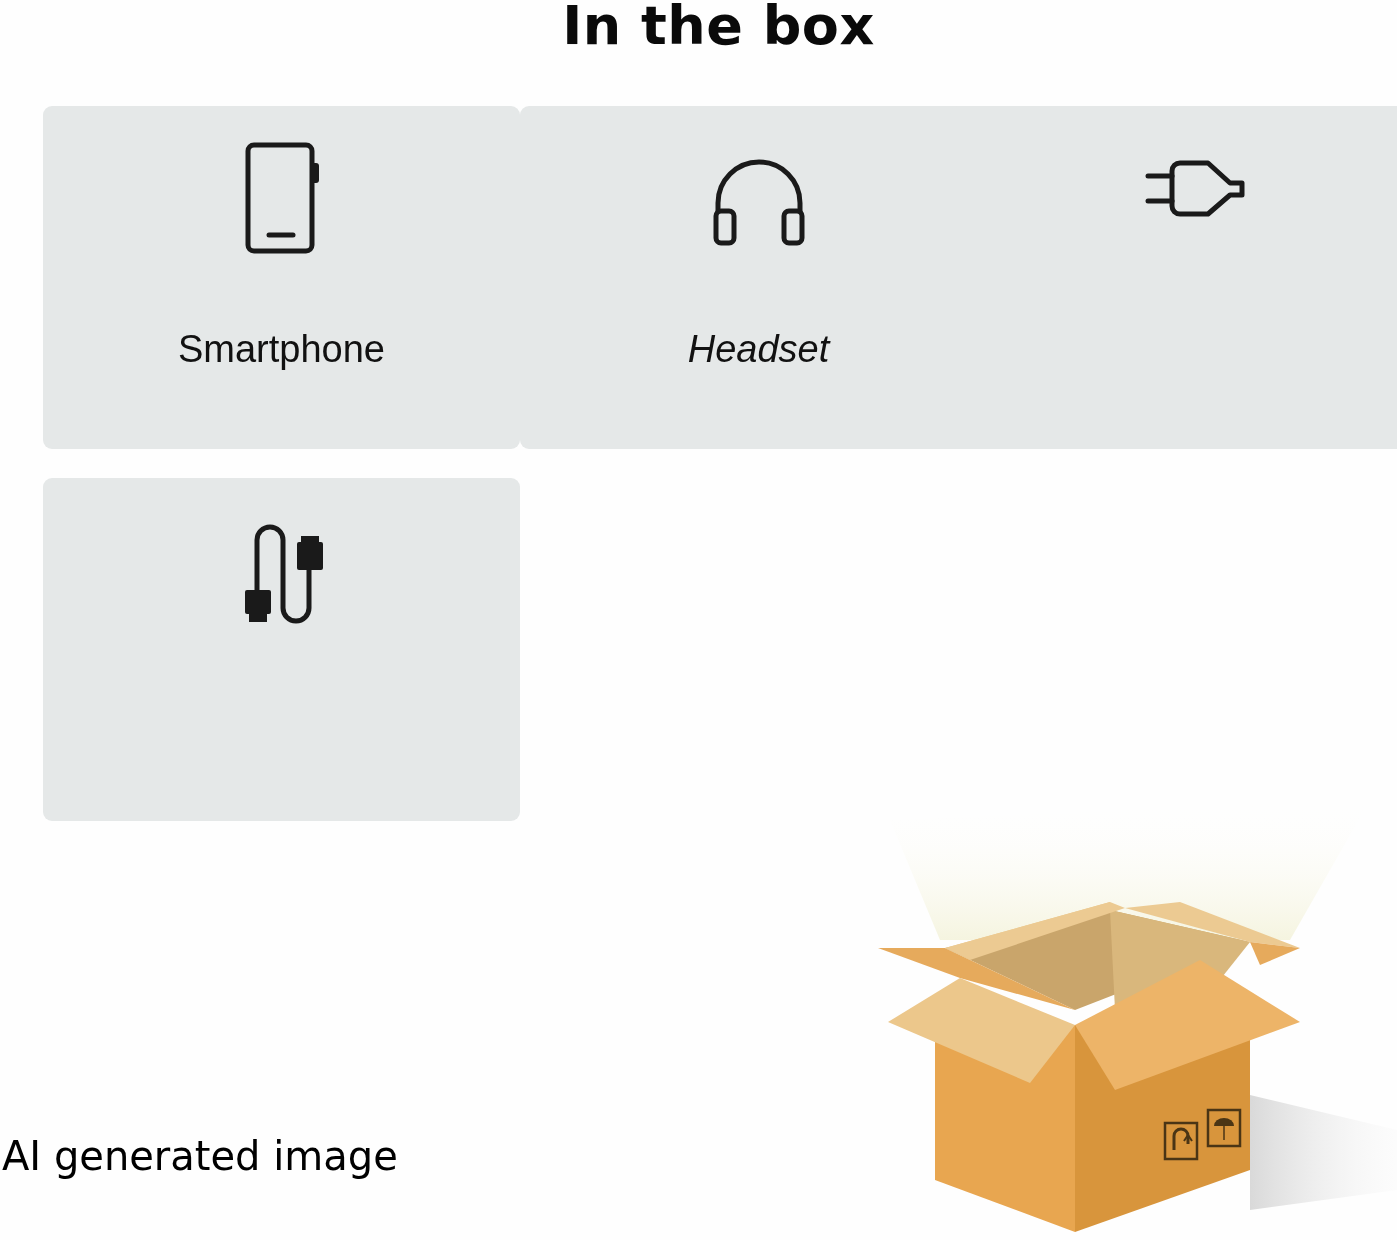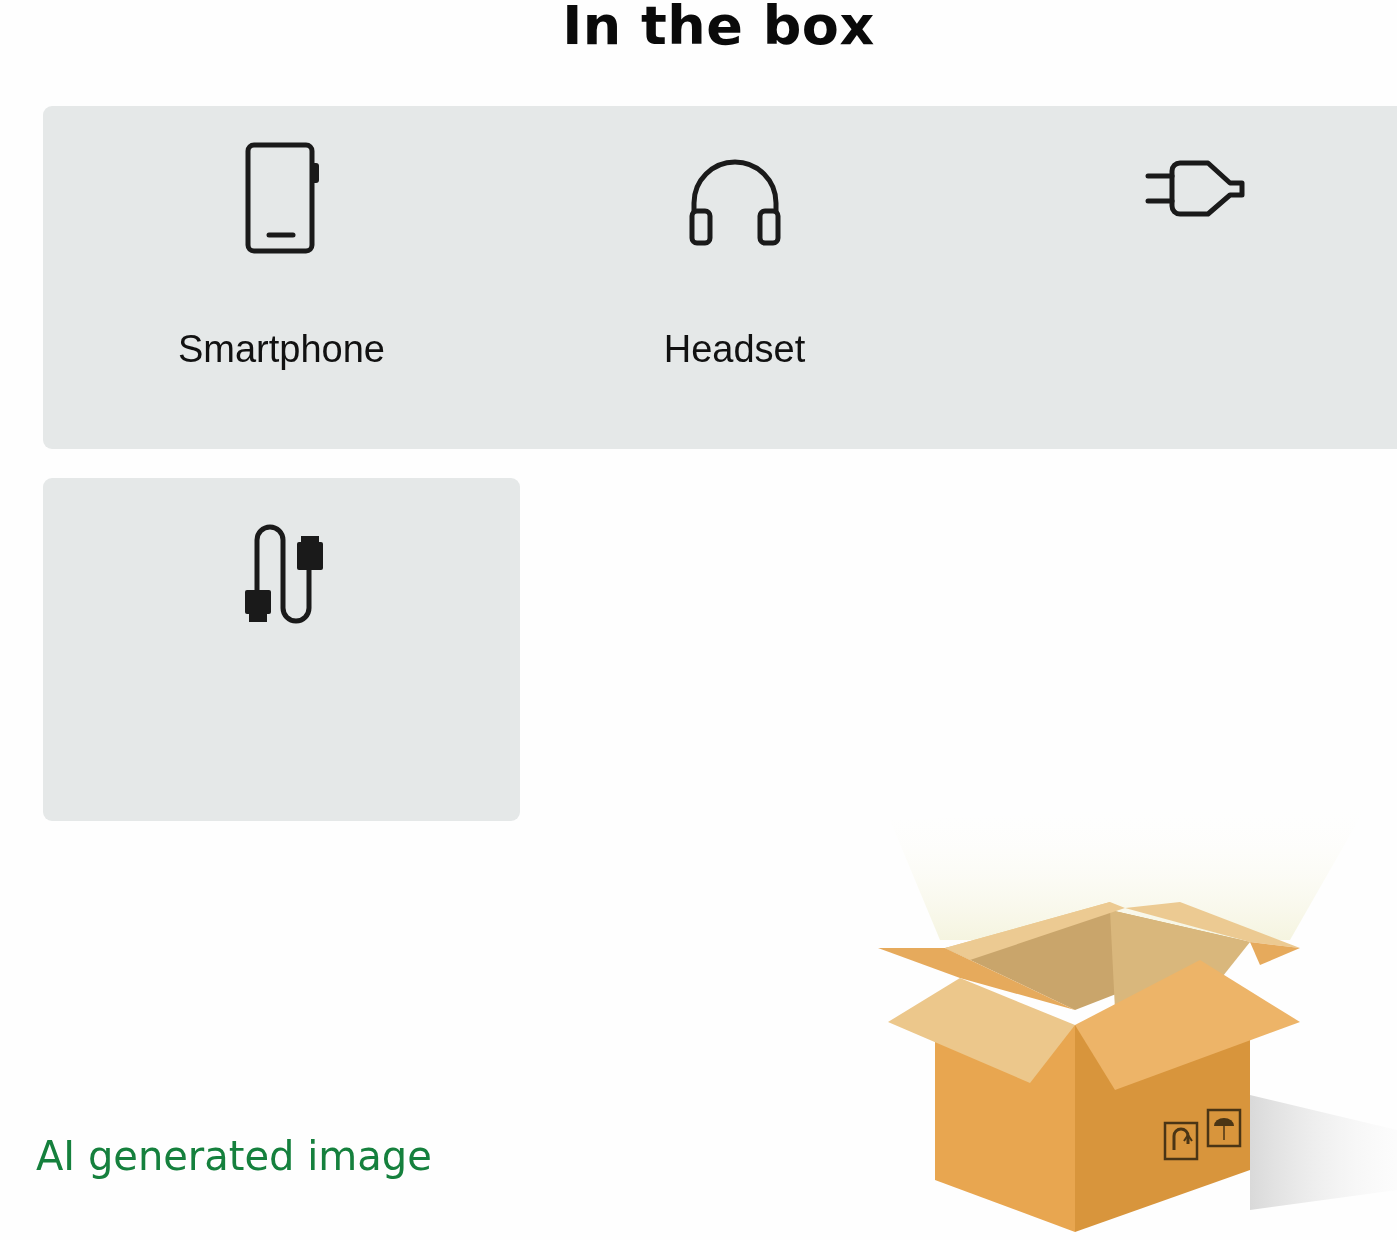--- a/index.html
+++ b/index.html
@@ -1,40 +1,40 @@
 <!DOCTYPE html>
 <html><head>
 <meta charset="utf-8">
 <style>
   html, body { margin:0; padding:0; }
   body { width:1397px; height:1240px; background:#fefefe; position:relative; overflow:hidden; font-family:"Liberation Sans", sans-serif; }
   .title { position:absolute; left:0; top:-6px; width:1437px; text-align:center; font-family:"DejaVu Sans", sans-serif; font-weight:bold; font-size:54px; color:#0a0a0a; letter-spacing:0.5px; }
   .card { position:absolute; width:477px; height:343px; background:#e5e8e8; border-radius:9px; }
   .card .icon { position:absolute; left:0; right:0; top:30px; height:130px; display:flex; justify-content:center; align-items:center; }
   .card .label { position:absolute; left:0; right:0; top:222px; text-align:center; font-size:38px; color:#111; }
-  .watermark { position:absolute; left:2px; top:1133px; font-family:"DejaVu Sans", sans-serif; font-size:40px; color:#15803d;margin-left:34px; }
+  .watermark { position:absolute; left:2px; top:1133px; font-family:"DejaVu Sans", sans-serif; font-size:40px; color:#000000; }
   .box-illus { position:absolute; left:860px; top:800px; width:537px; height:440px; }
 </style>
 </head>
 <body>
 
 <div class="title">In the box</div>
 
 <div class="card" style="left:43px; top:106px;">
   <div class="icon">
     <svg width="120" height="130" viewBox="0 0 120 130">
       <rect x="26" y="9" width="64" height="106" rx="6" fill="none" stroke="#1a1a1a" stroke-width="5"></rect>
       <path d="M90 27 h4 a3 3 0 0 1 3 3 v14 a3 3 0 0 1 -3 3 h-4 z" fill="#1a1a1a"></path>
       <line x1="47" y1="99" x2="71" y2="99" stroke="#1a1a1a" stroke-width="5" stroke-linecap="round"></line>
     </svg>
   </div>
   <div class="label">Smartphone</div>
 </div>
 
-<div class="card" style="left:496px; top:106px;">
+<div class="card" style="left:520px; top:106px;font-style:italic;">
   <div class="icon">
     <svg width="130" height="120" viewBox="0 0 130 120">
       <path d="M24 100 V62 a41 41 0 0 1 82 0 V100" fill="none" stroke="#1a1a1a" stroke-width="5"></path>
       <rect x="22" y="70" width="18" height="32" rx="5" fill="#e5e8e8" stroke="#1a1a1a" stroke-width="5"></rect>
       <rect x="90" y="70" width="18" height="32" rx="5" fill="#e5e8e8" stroke="#1a1a1a" stroke-width="5"></rect>
     </svg>
   </div>
   <div class="label">Headset</div>
 </div>
 

